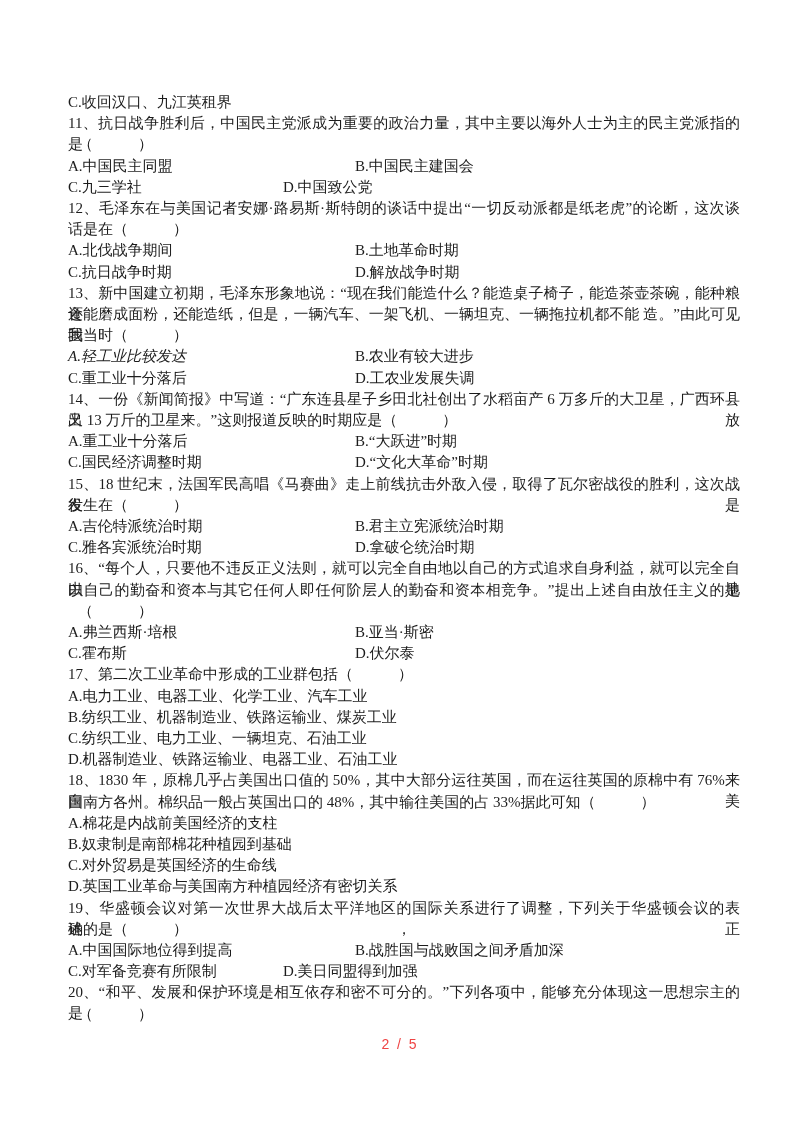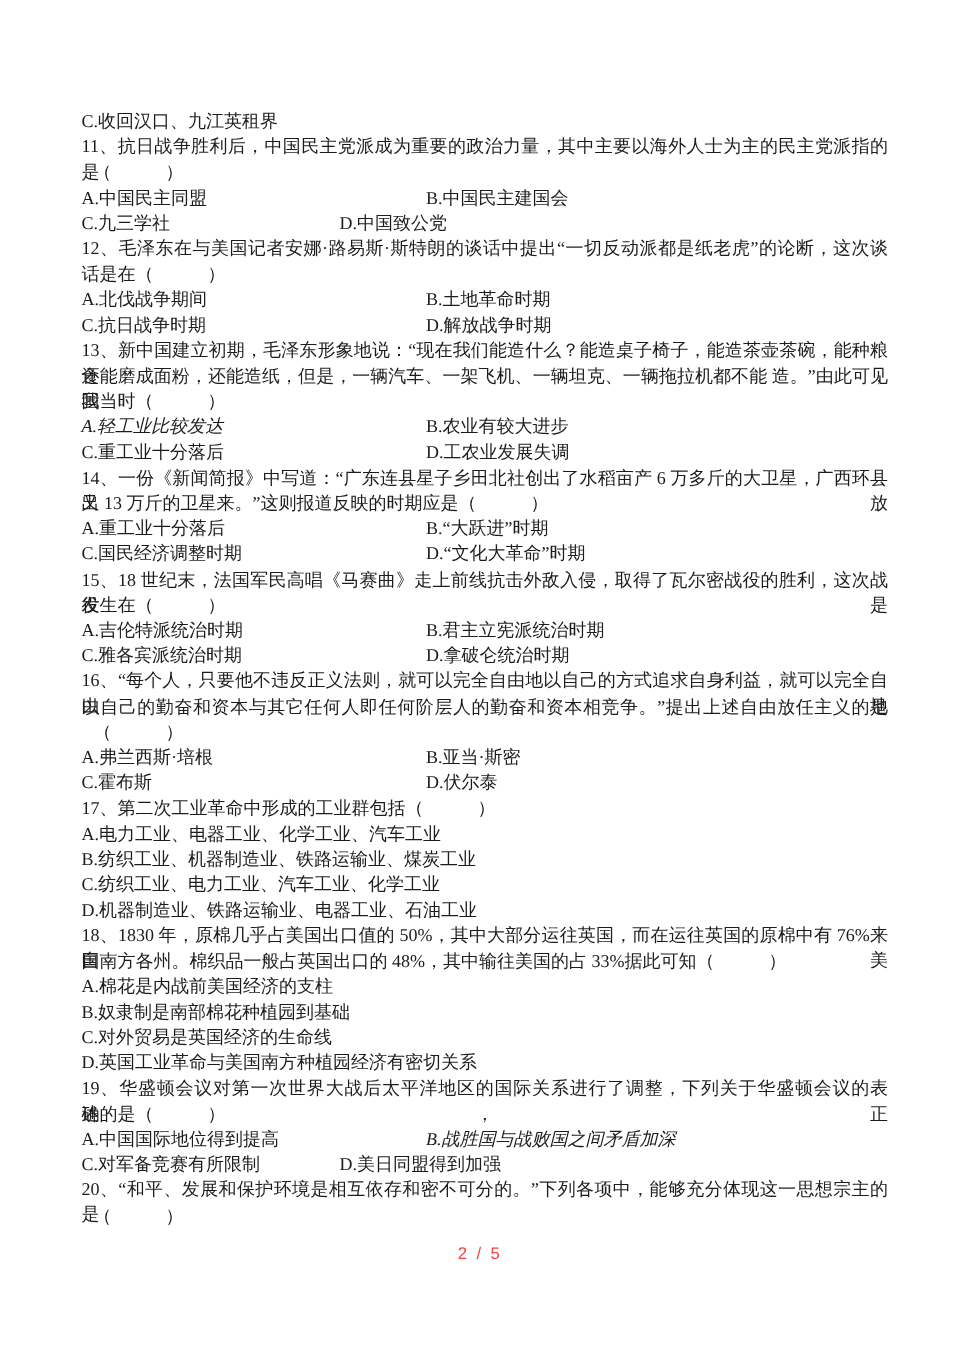--- a/index.html
+++ b/index.html
@@ -125,21 +125,21 @@
       <div class="line" style="top: 664.4px; left: 0px; width: 800px;">
         <span class="seg" style="left: 68px;">17、第二次工业革命中形成的工业群包括（　　　）</span>
       </div>
       <div class="line" style="top: 685.6px; left: 0px; width: 800px;">
         <span class="seg" style="left: 68px;">A.电力工业、电器工业、化学工业、汽车工业</span>
       </div>
       <div class="line" style="top: 706.8px; left: 0px; width: 800px;">
         <span class="seg" style="left: 68px;">B.纺织工业、机器制造业、铁路运输业、煤炭工业</span>
       </div>
       <div class="line" style="top: 728px; left: 0px; width: 800px;">
-        <span class="seg" style="left: 68px;">C.纺织工业、电力工业、汽车工业、化学工业</span>
+        <span class="seg" style="left: 68px;">C.纺织工业、电力工业、一辆坦克、石油工业</span>
       </div>
       <div class="line" style="top: 749.2px; left: 0px; width: 640px;">
         <span class="seg" style="left: 68px;">D.机器制造业、铁路运输业、电器工业、石油工业</span>
       </div>
       <div class="line j" style="top: 770.4px; left: 68px; width: 672px;">18、1830 年，原棉几乎占美国出口值的 50%，其中大部分运往英国，而在运往英国的原棉中有 76%来自美</div>
       <div class="line" style="top: 791.6px; left: 0px; width: 800px;">
         <span class="seg" style="left: 68px;">国南方各州。棉织品一般占英国出口的 48%，其中输往美国的占 33%据此可知（　　　）</span>
       </div>
       <div class="line" style="top: 812.8px; left: 0px; width: 800px;">
         <span class="seg" style="left: 68px;">A.棉花是内战前美国经济的支柱</span>
@@ -152,21 +152,21 @@
       </div>
       <div class="line" style="top: 876.4px; left: 0px; width: 800px;">
         <span class="seg" style="left: 68px;">D.英国工业革命与美国南方种植园经济有密切关系</span>
       </div>
       <div class="line j" style="top: 897.6px; left: 68px; width: 672px;">19、华盛顿会议对第一次世界大战后太平洋地区的国际关系进行了调整，下列关于华盛顿会议的表述，正</div>
       <div class="line" style="top: 918.8px; left: 0px; width: 800px;">
         <span class="seg" style="left: 68px;">确的是（　　　）</span>
       </div>
       <div class="line" style="top: 940px; left: 0px; width: 800px;">
         <span class="seg" style="left: 68px;">A.中国国际地位得到提高</span>
-        <span class="seg" style="left: 355px; font-style: italic;">B.战胜国与战败国之间矛盾加深</span>
+        <span class="seg" style="left: 355px;">B.战胜国与战败国之间矛盾加深</span>
       </div>
       <div class="line" style="top: 961.2px; left: 0px; width: 800px;">
         <span class="seg" style="left: 68px;">C.对军备竞赛有所限制</span>
         <span class="seg" style="left: 283px;">D.美日同盟得到加强</span>
       </div>
       <div class="line j" style="top: 982.4px; left: 68px; width: 672px;">20、“和平、发展和保护环境是相互依存和密不可分的。”下列各项中，能够充分体现这一思想宗主的是</div>
       <div class="line" style="top: 1003.6px; left: 0px; width: 800px;">
         <span class="seg" style="left: 78px;">（　　　）</span>
       </div>
     </div>

